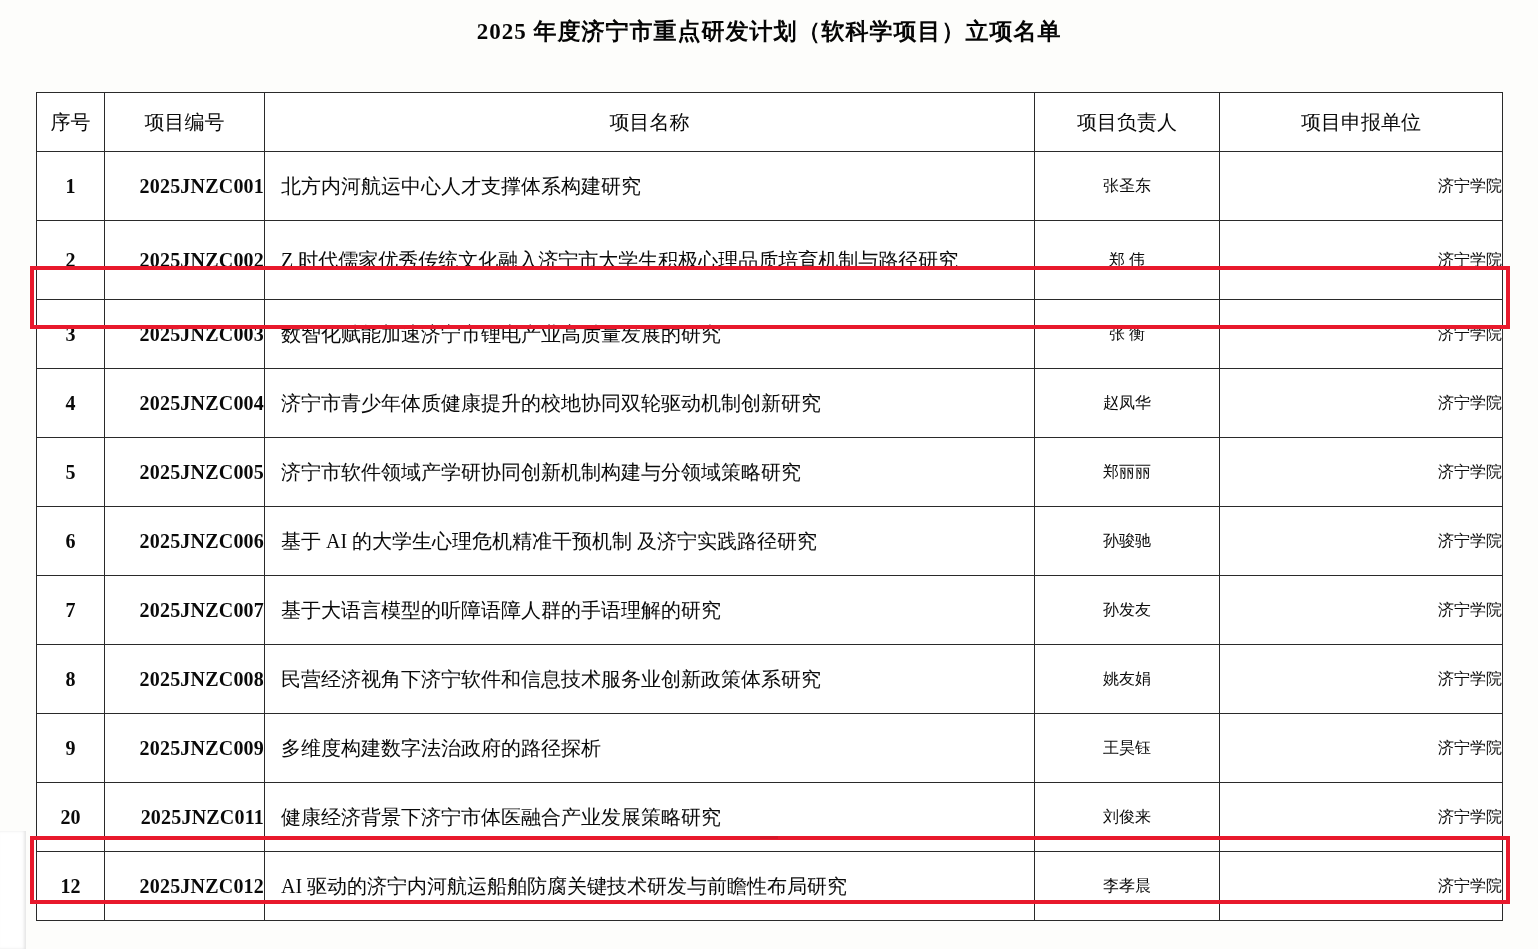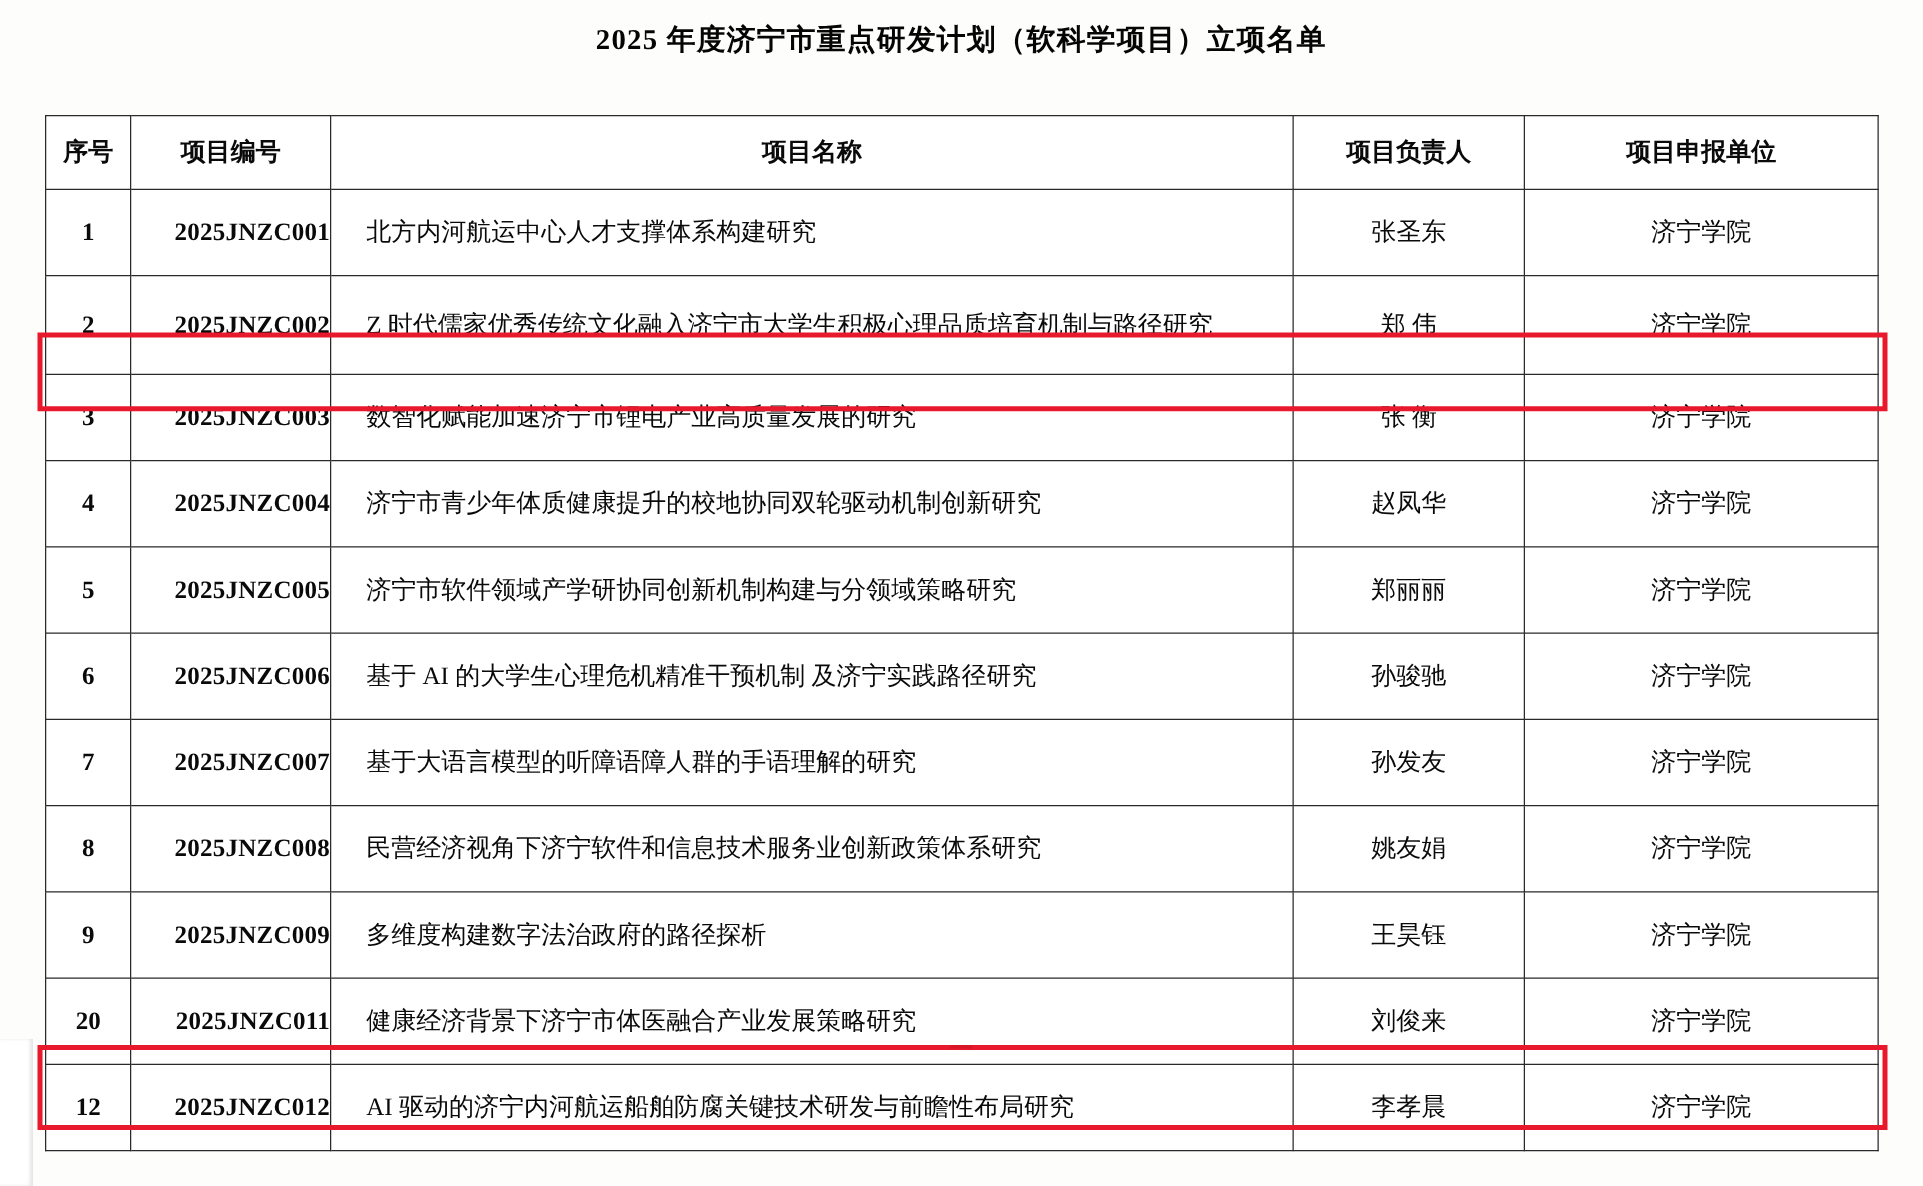--- a/index.html
+++ b/index.html
@@ -73,51 +73,51 @@
   
   col.c-idx   { width: 68px; }
   col.c-code  { width: 160px; }
   col.c-name  { width: 770px; }
   col.c-lead  { width: 185px; }
   col.c-org   { width: 283px; }
 
   thead th {
     height: 58px;
     text-align: center;
-    font-weight: bold;
+    font-weight: normal;
     font-size: 21px;
   }
 
   tbody td {
     height: 60px;
   }
   tbody td.idx {
     text-align: center;
     font-weight: bold;
     font-size: 20px;
     font-family: "Liberation Serif", "DejaVu Serif", serif;
   }
   tbody td.code {
     text-align: right;
     font-weight: bold;
     letter-spacing: 0.2px;
     font-size: 20px;
   }
   tbody td.name {
     text-align: left;
-    padding: 4px 10px 4px 28px;
+    padding: 4px 10px 4px 16px;
     font-size: 20px;
   }
   tbody td.lead {
     text-align: center;
-    font-size: 20px;
+    font-size: 16px;
   }
   tbody td.org {
-    text-align: center;
-    font-size: 20px;
+    text-align: right;
+    font-size: 16px;
   }
 
   
   tr.tall td { height: 70px; }
 
   
   .hl {
     position: absolute;
     border: 4px solid #e8192c;
     box-sizing: border-box;

